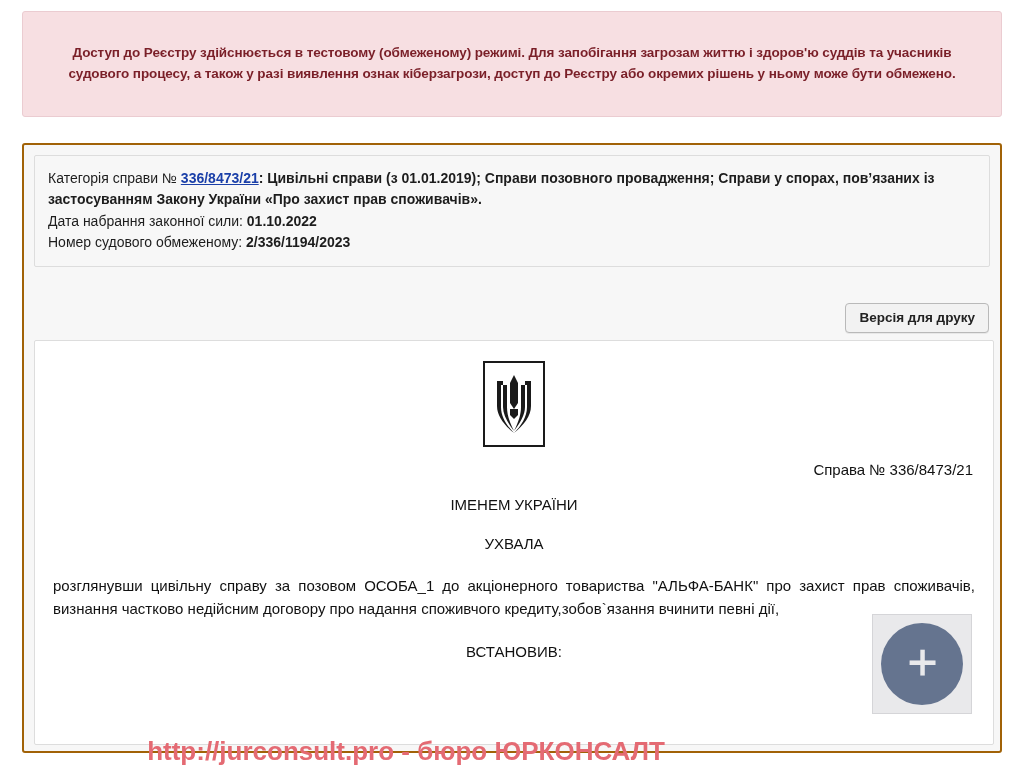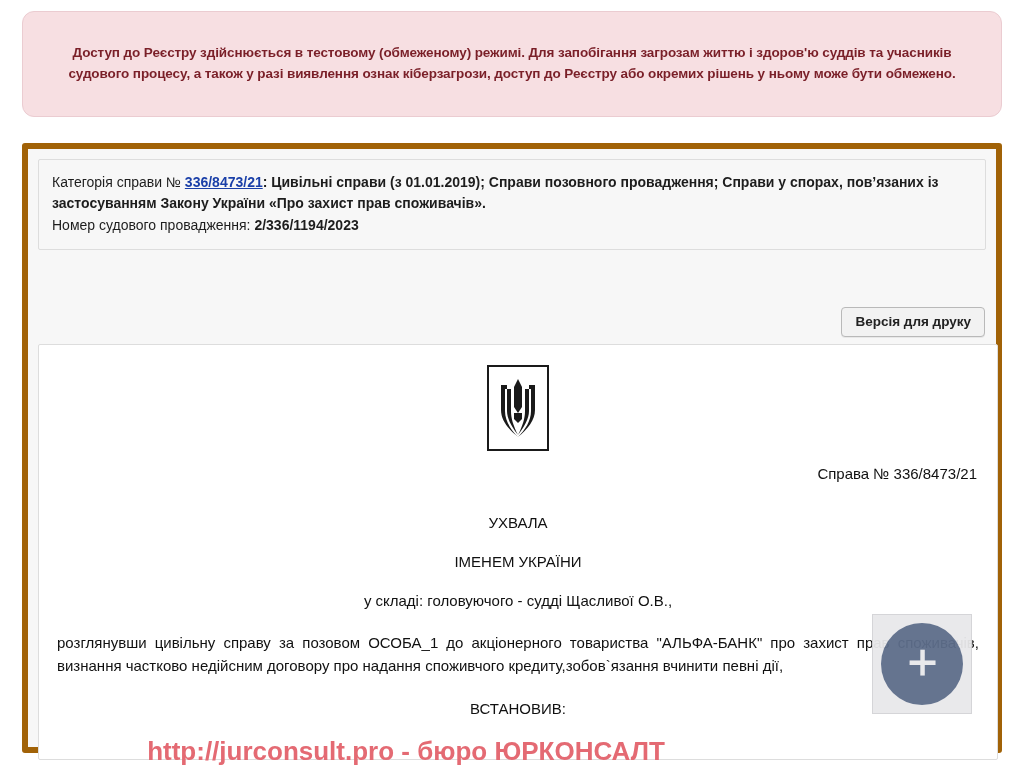--- a/index.html
+++ b/index.html
@@ -24,21 +24,21 @@
 
   
   .warning-banner {
     position: absolute;
     left: 22px;
     top: 11px;
     width: 980px;
     height: 106px;
     background: #f7dfe2;
     border: 1px solid #ebccd1;
-    border-radius: 12px;
+    border-radius: 3px;
     display: flex;
     align-items: center;
     justify-content: flex-end;
     padding: 10px 18px;
   }
   .warning-text {
     font-size: 13.5px;
     font-weight: bold;
     color: #7a1f28;
     text-align: center;
@@ -47,21 +47,21 @@
   }
 
   
   .case-card {
     position: absolute;
     left: 22px;
     top: 143px;
     width: 980px;
     min-height: 610px;
     background: #f7f7f7;
-    border: 6px solid #a16207;
+    border: 2px solid #a16207;
     border-radius: 3px;
   }
 
   .meta-block {
     margin: 10px 10px 0 10px;
     background: #f7f7f7;
     border: 1px solid #dddddd;
     border-radius: 2px;
     padding: 12px 13px 13px 13px;
   }
@@ -128,21 +128,21 @@
     justify-content: center;
     background: #ffffff;
   }
 
   .right-line {
     text-align: right;
     font-size: 15px;
     color: #111111;
     margin: 0 2px 24px 0;
   }
-  .right-line.first { margin-bottom: 32px; }
+  .right-line.first { margin-bottom: 18px; }
 
   .center-line {
     text-align: center;
     font-size: 15px;
     color: #111111;
     margin-bottom: 22px;
   }
 
   .justify-par {
     text-align: justify;
@@ -209,21 +209,24 @@
     <div class="warning-text">Доступ до Реєстру здійснюється в тестовому (обмеженому) режимі. Для запобігання загрозам життю і здоров'ю суддів та учасників судового процесу, а також у разі виявлення ознак кіберзагрози, доступ до Реєстру або окремих рішень у ньому може бути обмежено.</div>
   </div>
 
   <div class="case-card">
 
     <div class="meta-block">
       <div class="meta-line">
         <span class="lbl">Категорія справи № </span><a class="case-link" href="#">336/8473/21</a><b>: Цивільні справи (з 01.01.2019); Справи позовного провадження; Справи у спорах, пов’язаних із застосуванням Закону України «Про захист прав споживачів».</b>
       </div>
       <div class="meta-line">
-        <span>Номер судового провадження: </span><b>2/336/1194/2023</b>
+        <span>Дата набрання законної сили: </span><b>01.10.2022</b>
+      </div>
+      <div class="meta-line">
+        <span>Номер судового обмеженому: </span><b>2/336/1194/2023</b>
       </div>
     </div>
 
     <div class="print-row">
       <button class="print-button">Версія для друку</button>
     </div>
 
     <div class="doc-body">
 
       <div class="emblem-wrap">
@@ -234,23 +237,22 @@
               <path d="M3 8 L9 8 L9 34 C9 42 14 50 20 58 C15 48 13 41 13 34 L13 12 L7 12 L7 34 C7 44 13 53 20 60 C10 52 3 43 3 33 Z"></path>
               <path d="M37 8 L31 8 L31 34 C31 42 26 50 20 58 C25 48 27 41 27 34 L27 12 L33 12 L33 34 C33 44 27 53 20 60 C30 52 37 43 37 33 Z"></path>
               <path d="M16 36 L24 36 L24 42 L20 46 L16 42 Z"></path>
             </g>
           </svg>
         </div>
       </div>
 
       <div class="right-line first">Справа № 336/8473/21</div>
 
+      <div class="center-line">ІМЕНЕМ УКРАЇНИ</div>
       <div class="center-line">УХВАЛА</div>
-      <div class="center-line">ІМЕНЕМ УКРАЇНИ</div>
-      <div class="center-line">у складі: головуючого - судді Щасливої О.В.,</div>
 
       <div class="justify-par">розглянувши цивільну справу за позовом ОСОБА_1 до акціонерного товариства "АЛЬФА-БАНК" про захист прав споживачів, визнання частково недійсним договору про надання споживчого кредиту,зобов`язання вчинити певні дії,</div>
 
       <div class="center-line">ВСТАНОВИВ:</div>
     </div>
   </div>
 
   <div class="watermark-logo">
     <div class="watermark-circle">
       <span class="wm-glyph">✕</span>

